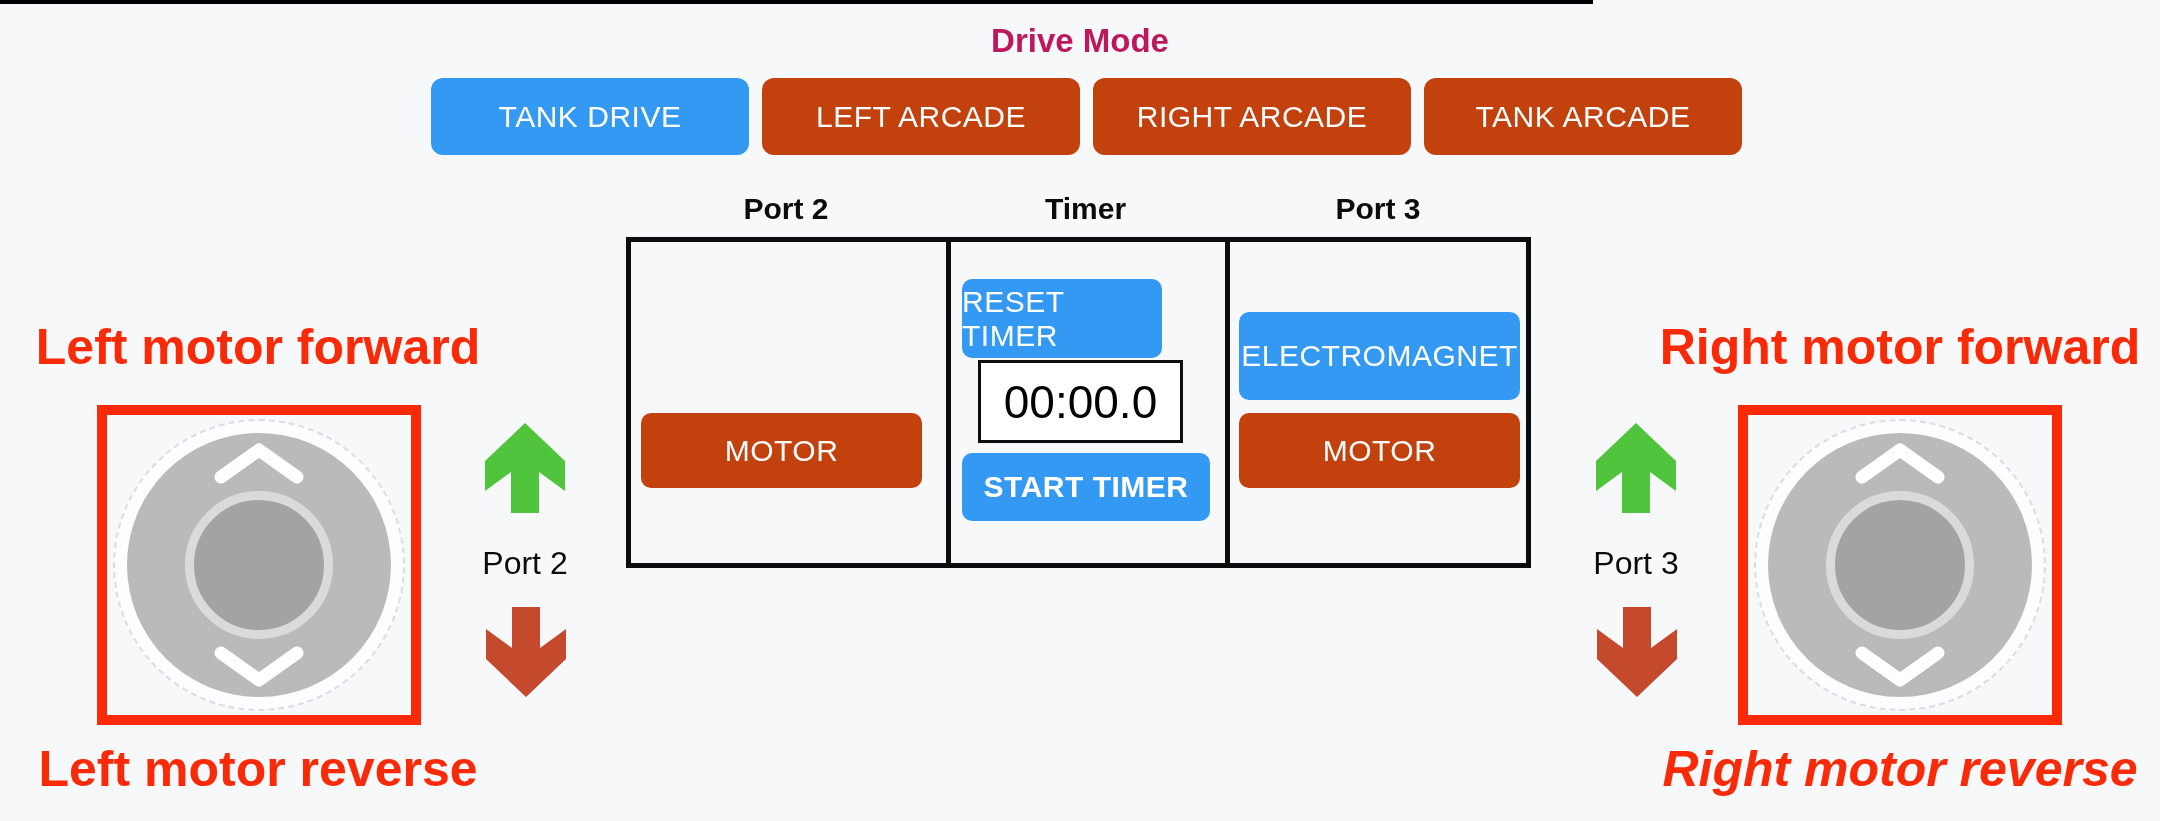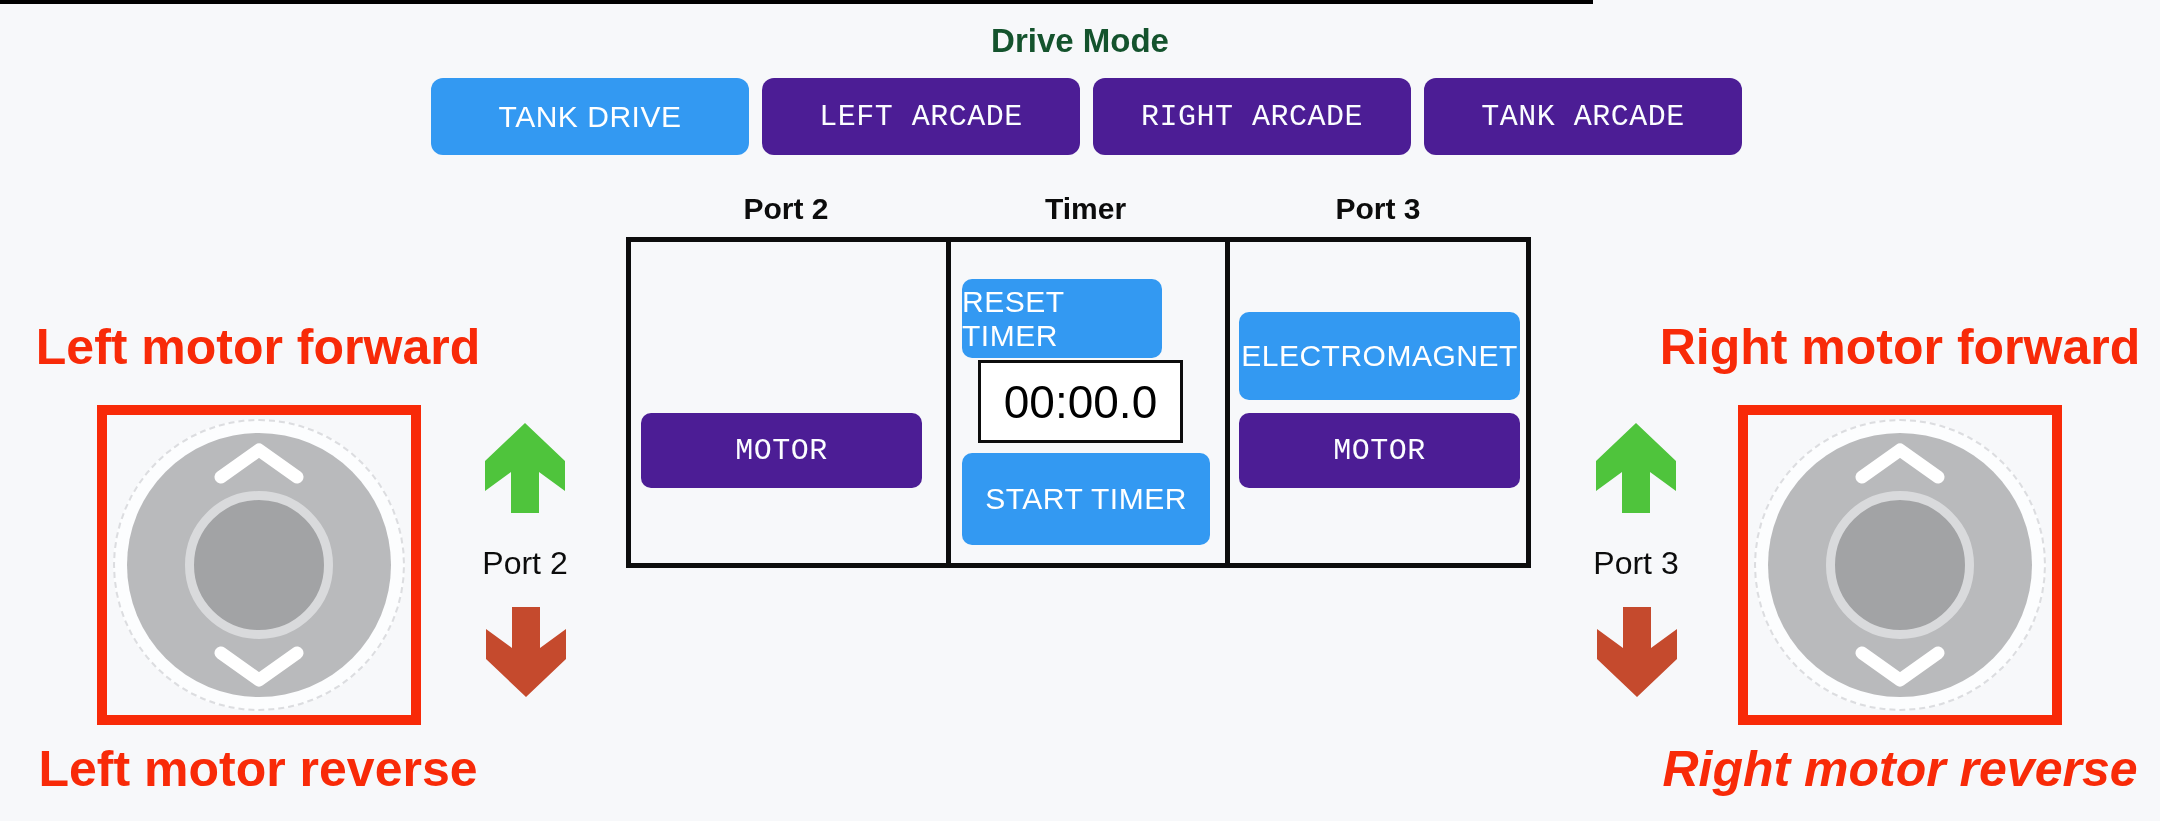--- a/index.html
+++ b/index.html
@@ -2,47 +2,47 @@
 <html><head>
 <meta charset="utf-8">
 <style>
   html,body{margin:0;padding:0;}
   body{font-family:"Liberation Sans",sans-serif;}
   .page{position:relative;width:2160px;height:821px;background:#f7f8fa;overflow:hidden;}
 
   .topbar{position:absolute;left:0;top:0;width:1593px;height:4px;background:#000;}
 
   .title{position:absolute;left:0;right:0;top:22px;text-align:center;
-         font-size:33px;font-weight:bold;color:#14532d;}
+         font-size:33px;font-weight:bold;color:#be185d;}
 
   .mode-row{position:absolute;left:431px;top:78px;display:flex;gap:13px;align-items:center;}
   .btn{display:flex;align-items:center;justify-content:center;
        border-radius:12px;color:#ffffff;font-size:30px;letter-spacing:.5px;
        cursor:pointer;box-sizing:border-box;}
   .btn.active{background:#3399f2;}
-  .btn.idle{background:#4c1d95;color:#fbfdff;font-family:Liberation Mono, monospace;}
+  .btn.idle{background:#c2410c;color:#fbfdff;}
   .mode-row .btn{width:318px;height:77px;}
 
   .col-header{position:absolute;top:192px;height:38px;text-align:center;
               font-size:30px;font-weight:bold;color:#0c0c0c;}
   .hdr-port2{left:626px;width:320px;}
   .hdr-timer{left:946px;width:279px;}
   .hdr-port3{left:1225px;width:306px;}
 
   .panel{position:absolute;left:626px;top:237px;width:905px;height:331px;
          border:5px solid #0d0d0d;box-sizing:border-box;}
   .vline{position:absolute;top:0;bottom:0;width:5px;background:#0d0d0d;}
   .vline.v1{left:315px;}
   .vline.v2{left:594px;}
 
   .panel .btn{position:absolute;border-radius:10px;}
   .led-bumper{left:10px;top:70px;width:281px;height:78px;}
   .motor-left{left:10px;top:171px;width:281px;height:75px;}
   .reset-timer{left:331px;top:24px;width:200px;height:79px;margin-top:13px;}
-  .start-timer{left:331px;top:211px;width:248px;height:92px;}
+  .start-timer{left:331px;top:211px;width:248px;height:68px;font-weight:bold;}
   .electromagnet{left:608px;top:70px;width:281px;height:88px;}
   .motor-right{left:608px;top:171px;width:281px;height:75px;}
 
   .timer-display{position:absolute;left:347px;top:118px;width:205px;height:83px;
                  background:#ffffff;border:3px solid #0d0d0d;box-sizing:border-box;
                  display:flex;align-items:center;justify-content:center;
                  font-size:46px;color:#000;}
 
   .red-label{position:absolute;width:520px;text-align:center;
              font-size:50px;font-weight:bold;color:#f82a08;white-space:nowrap;}

